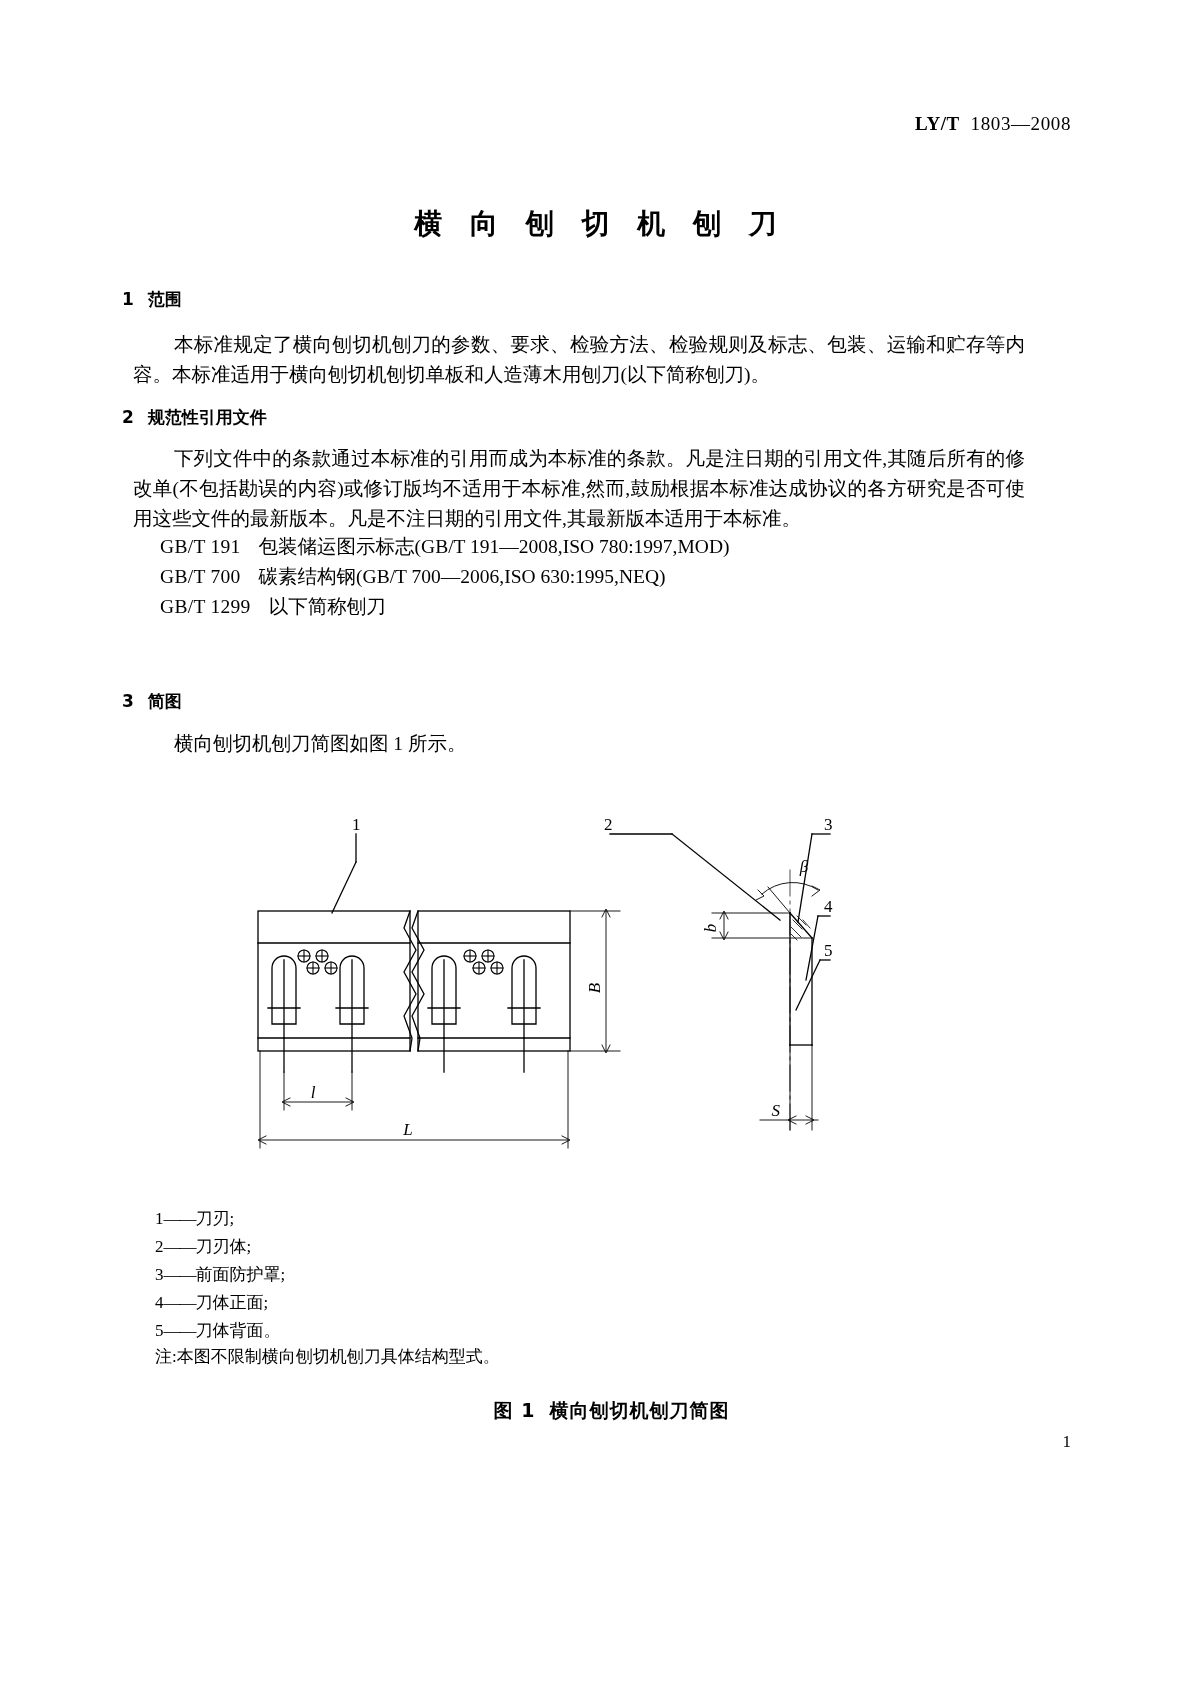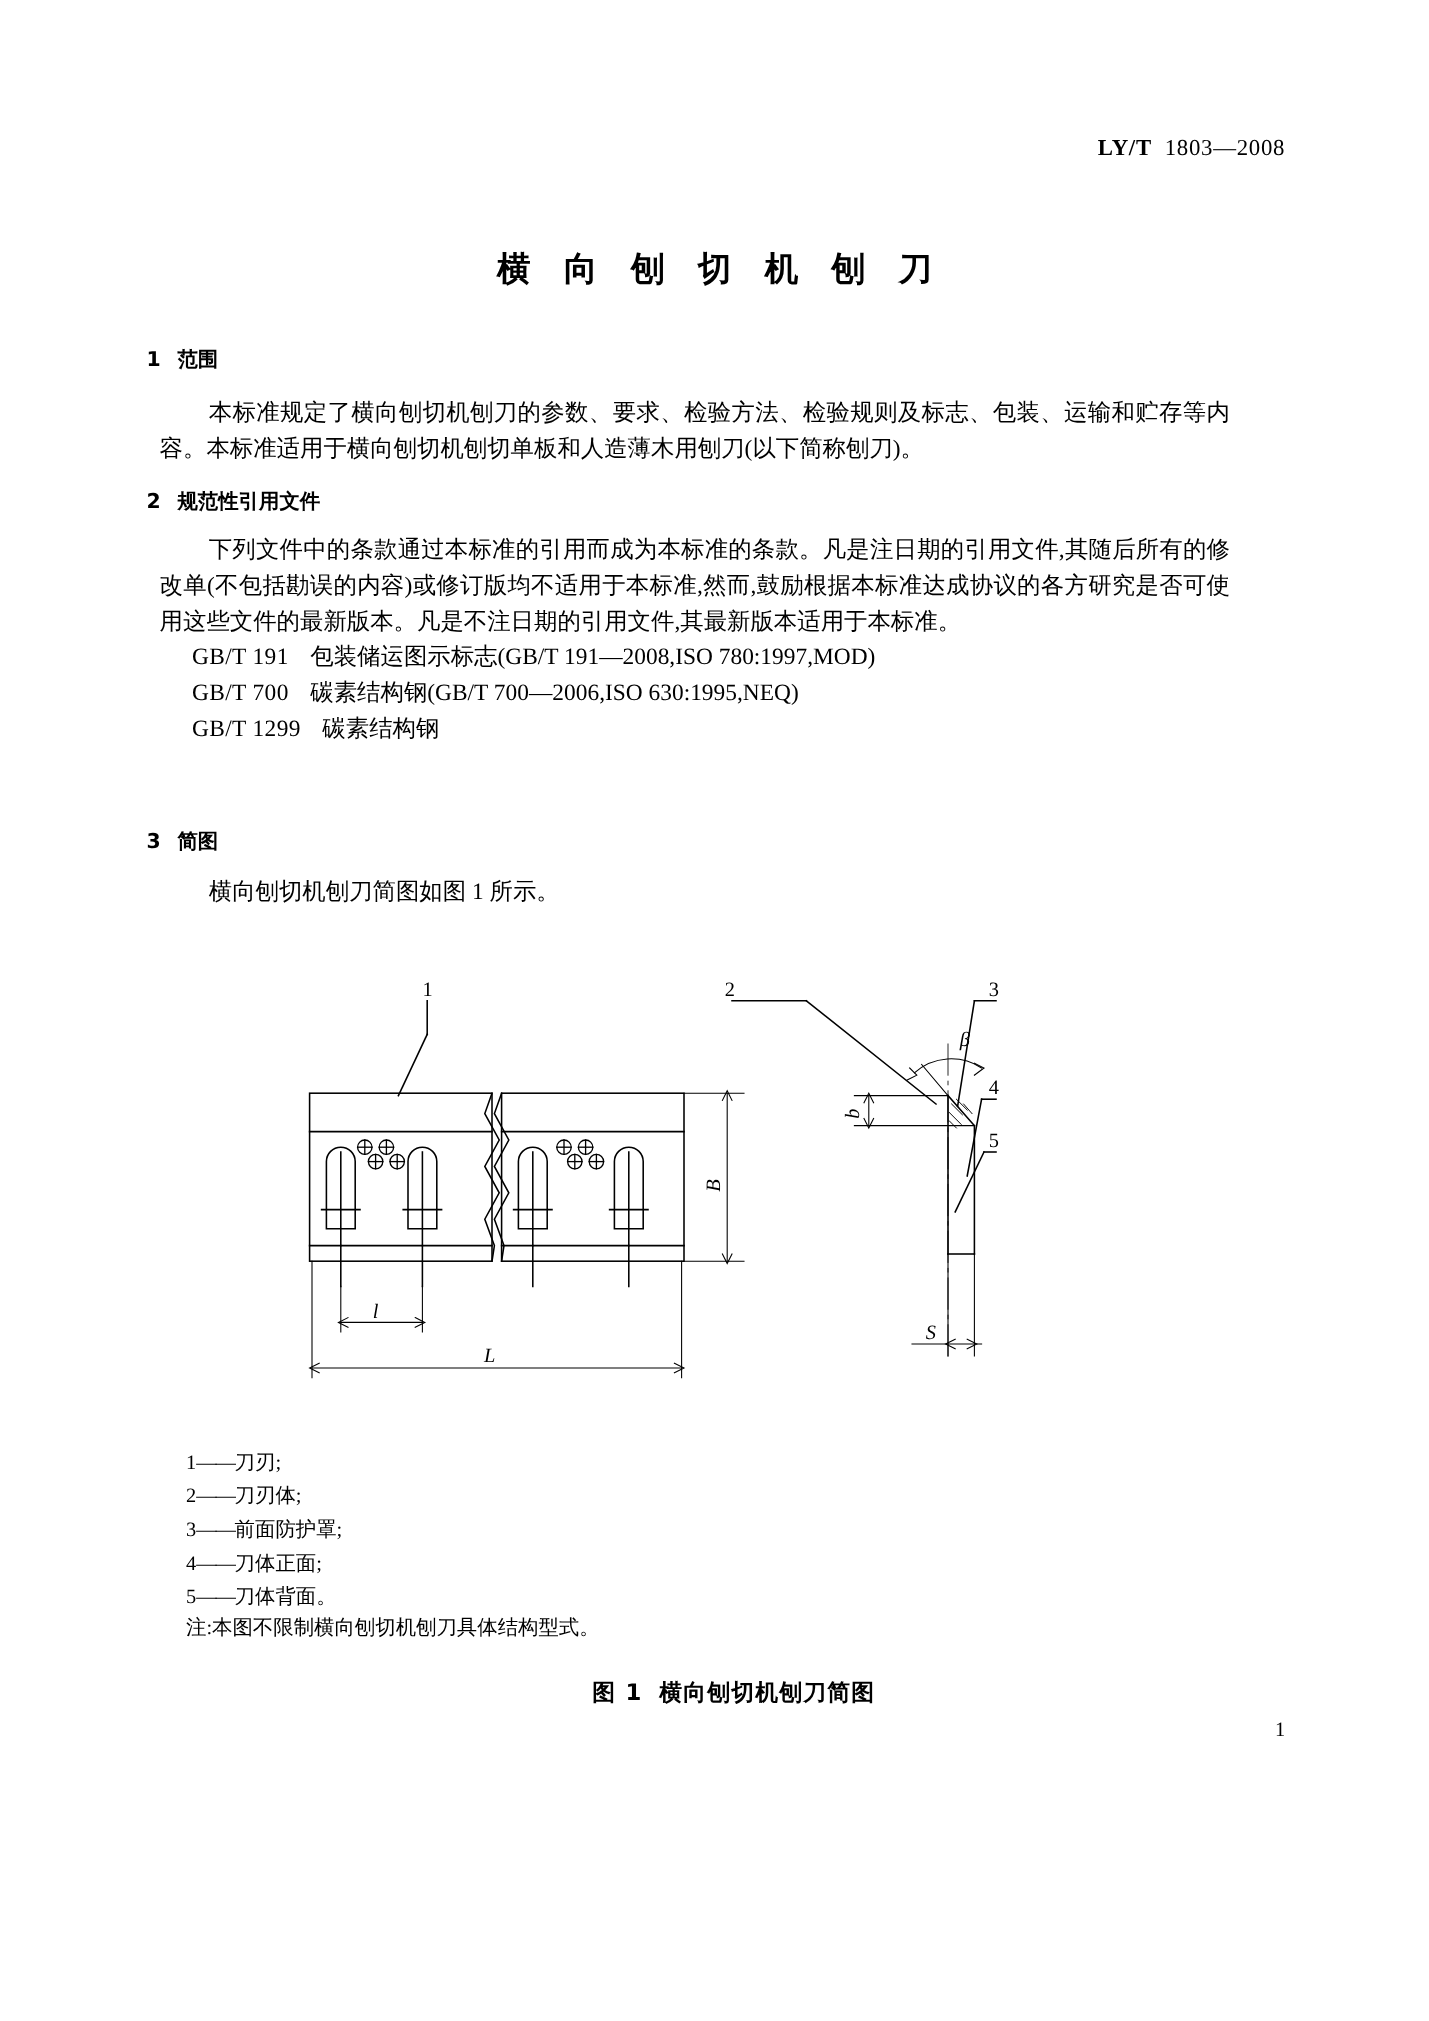--- a/index.html
+++ b/index.html
@@ -123,21 +123,21 @@
   </div>
   <div class="para indent" style="top:444px;">下列文件中的条款通过本标准的引用而成为本标准的条款。凡是注日期的引用文件,其随后所有的修改单(不包括勘误的内容)或修订版均不适用于本标准,然而,鼓励根据本标准达成协议的各方研究是否可使用这些文件的最新版本。凡是不注日期的引用文件,其最新版本适用于本标准。</div>
 
   <div class="ref-line" style="top:533px;">
     <span class="code">GB/T 191</span><span class="gap"></span><span>包装储运图示标志(GB/T 191—2008,ISO 780:1997,MOD)</span>
   </div>
   <div class="ref-line" style="top:563px;">
     <span class="code">GB/T 700</span><span class="gap"></span><span>碳素结构钢(GB/T 700—2006,ISO 630:1995,NEQ)</span>
   </div>
   <div class="ref-line" style="top:593px;">
-    <span class="code">GB/T 1299</span><span class="gap"></span><span>碳素结构钢</span>
+    <span class="code">GB/T 1299</span><span class="gap"></span><span>以下简称刨刀</span>
   </div>
 
   <div class="sec-head" style="top:690px;">
     <span class="num">3</span><span>简图</span>
   </div>
   <div class="para indent" style="top:729px;">横向刨切机刨刀简图如图 1 所示。</div>
 
   <div class="figure-wrap">
     <svg width="1191" height="370" viewBox="0 0 1191 370" xmlns="http://www.w3.org/2000/svg">
       <g fill="none" stroke="#000" stroke-width="1.3" stroke-linecap="square">

